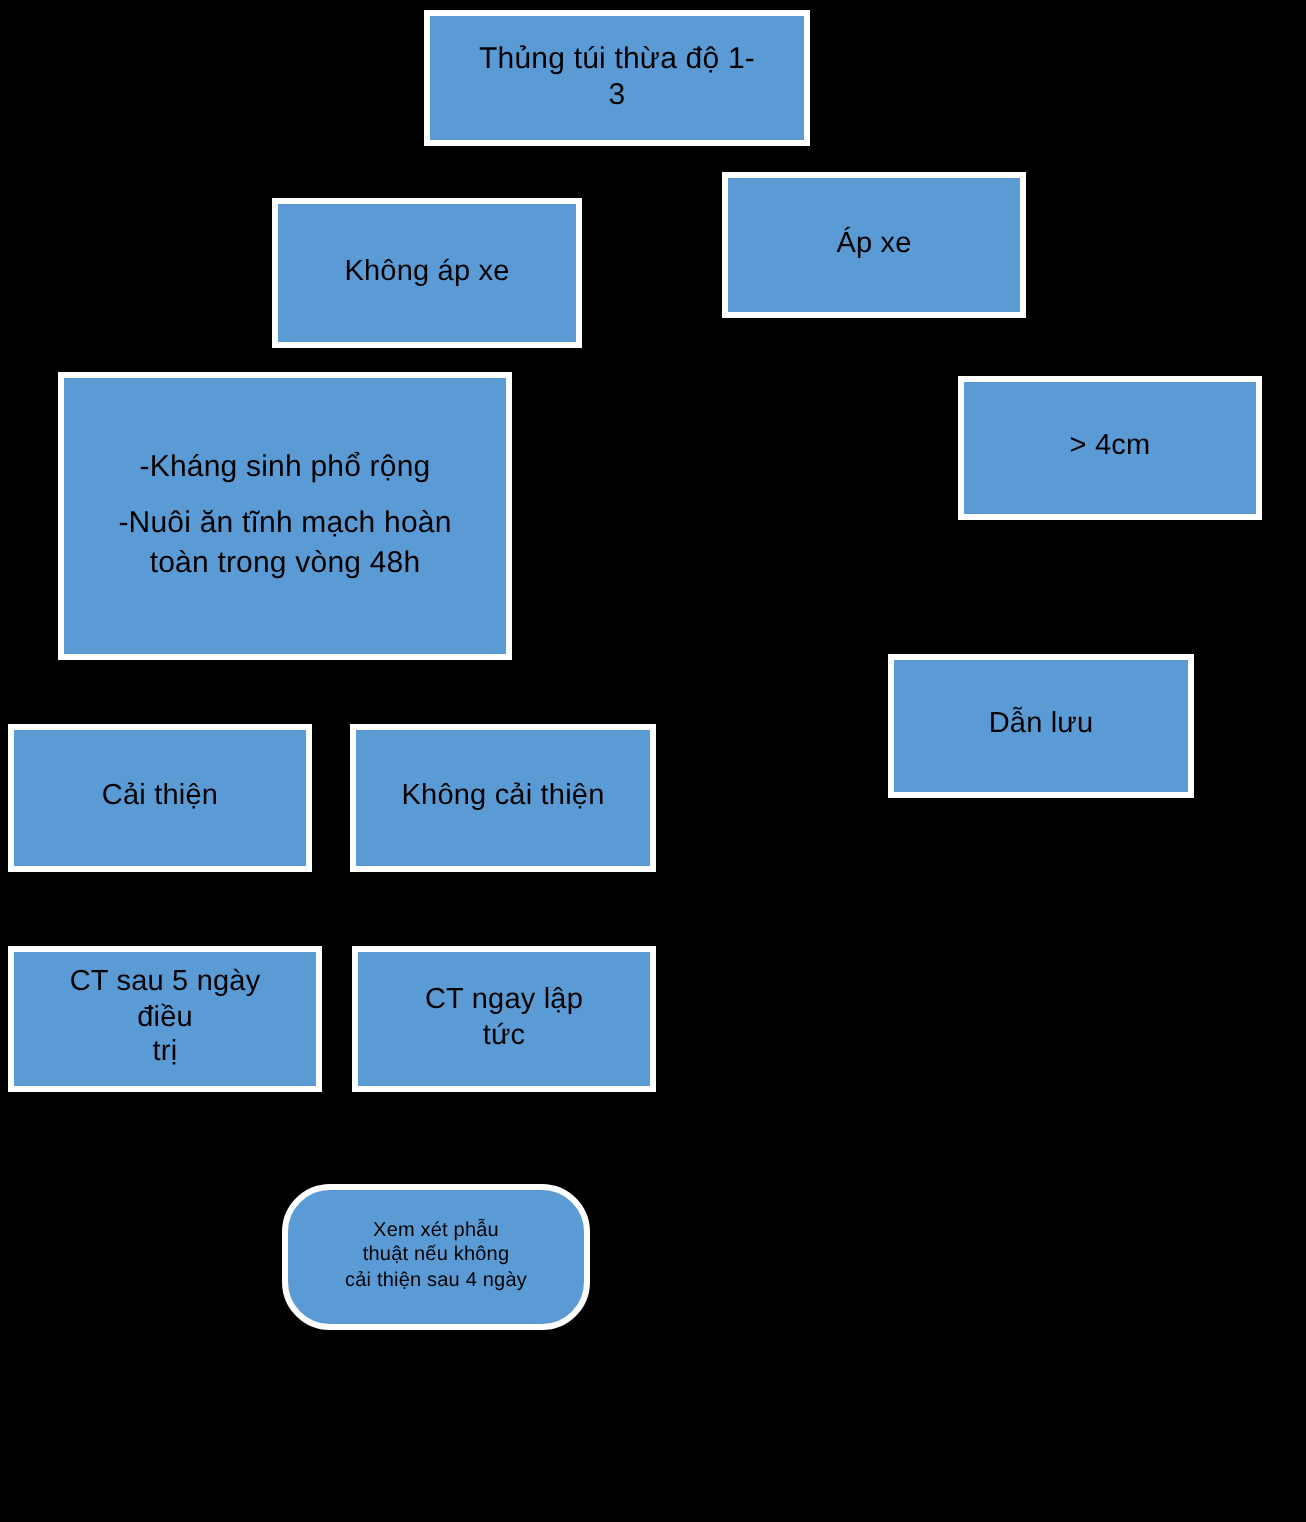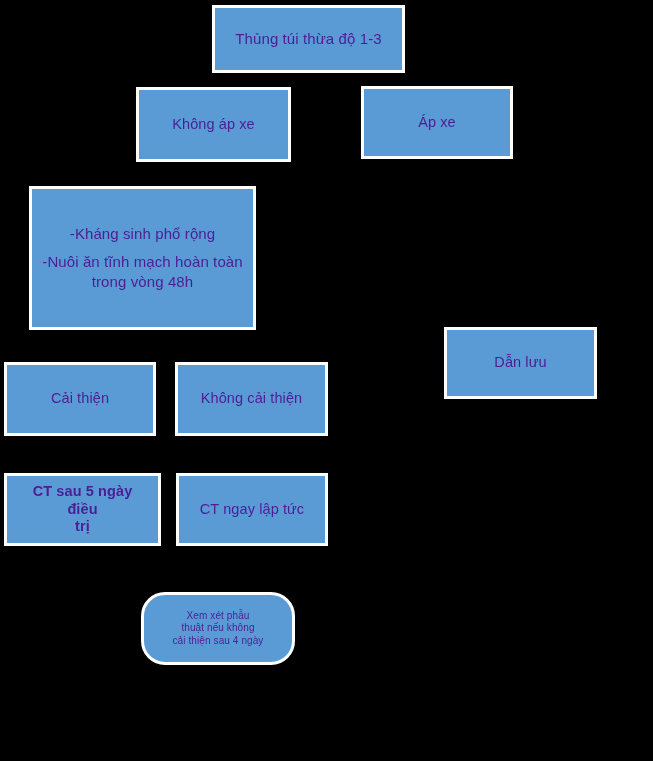--- a/index.html
+++ b/index.html
@@ -13,28 +13,28 @@
     height: 761px;
     background: #000000;
     overflow: hidden;
     font-family: "Liberation Sans", sans-serif;
   }
   .node {
     position: absolute;
     box-sizing: border-box;
     background: #5B9BD5;
     border: 3px solid #FFFFFF;
-    color: #4c1d95;
+    color: #000000;
     display: flex;
     align-items: center;
     justify-content: center;
     text-align: center;
     line-height: 1.22;
     letter-spacing: 0.1px;
-    padding: 2px 9px;
+    padding: 2px 22px;
     user-select: none;
   }
   .node .label {
     display: block;
     width: 100%;
   }
   .node .label .l2 {
     display: block;
   }
   .fs15 { font-size: 15px; }
@@ -45,51 +45,54 @@
 </style>
 </head>
 <body>
 
 <div id="canvas">
 
   <div class="node fs15" style="left:212px; top:5px; width:193px; height:68px;">
     <span class="label">Thủng túi thừa độ 1-3</span>
   </div>
 
-  <div class="node fs14" style="left:136px; top:87px; width:155px; height:75px;">
+  <div class="node fs14" style="left:136px; top:99px; width:155px; height:75px;">
     <span class="label">Không áp xe</span>
   </div>
 
   <div class="node fs14" style="left:361px; top:86px; width:152px; height:73px;">
     <span class="label">Áp xe</span>
   </div>
 
   <div class="node fs15 big-treat" style="left:29px; top:186px; width:227px; height:144px;">
     <span class="label">
       <span>-Kháng sinh phổ rộng</span>
       <span class="gap"></span>
       <span class="l2">-Nuôi ăn tĩnh mạch hoàn toàn trong vòng 48h</span>
     </span>
   </div>
 
 
+  <div class="node fs14" style="left:479px; top:188px; width:152px; height:72px;">
+    <span class="label">&gt; 4cm</span>
+  </div>
 
   <div class="node fs14" style="left:4px; top:362px; width:152px; height:74px;">
     <span class="label">Cải thiện</span>
   </div>
 
   <div class="node fs14" style="left:444px; top:327px; width:153px; height:72px;">
     <span class="label">Dẫn lưu</span>
   </div>
 
   <div class="node fs14" style="left:175px; top:362px; width:153px; height:74px;">
     <span class="label">Không cải thiện</span>
   </div>
 
-  <div class="node fs14" style="left:4px; top:473px; width:157px; height:73px;font-weight:bold;">
+  <div class="node fs14" style="left:4px; top:473px; width:157px; height:73px;">
     <span class="label">
       <span>CT sau 5 ngày điều</span>
       <span class="l2">trị</span>
     </span>
   </div>
 
   <div class="node fs14" style="left:176px; top:473px; width:152px; height:73px;">
     <span class="label">CT ngay lập tức</span>
   </div>
 

